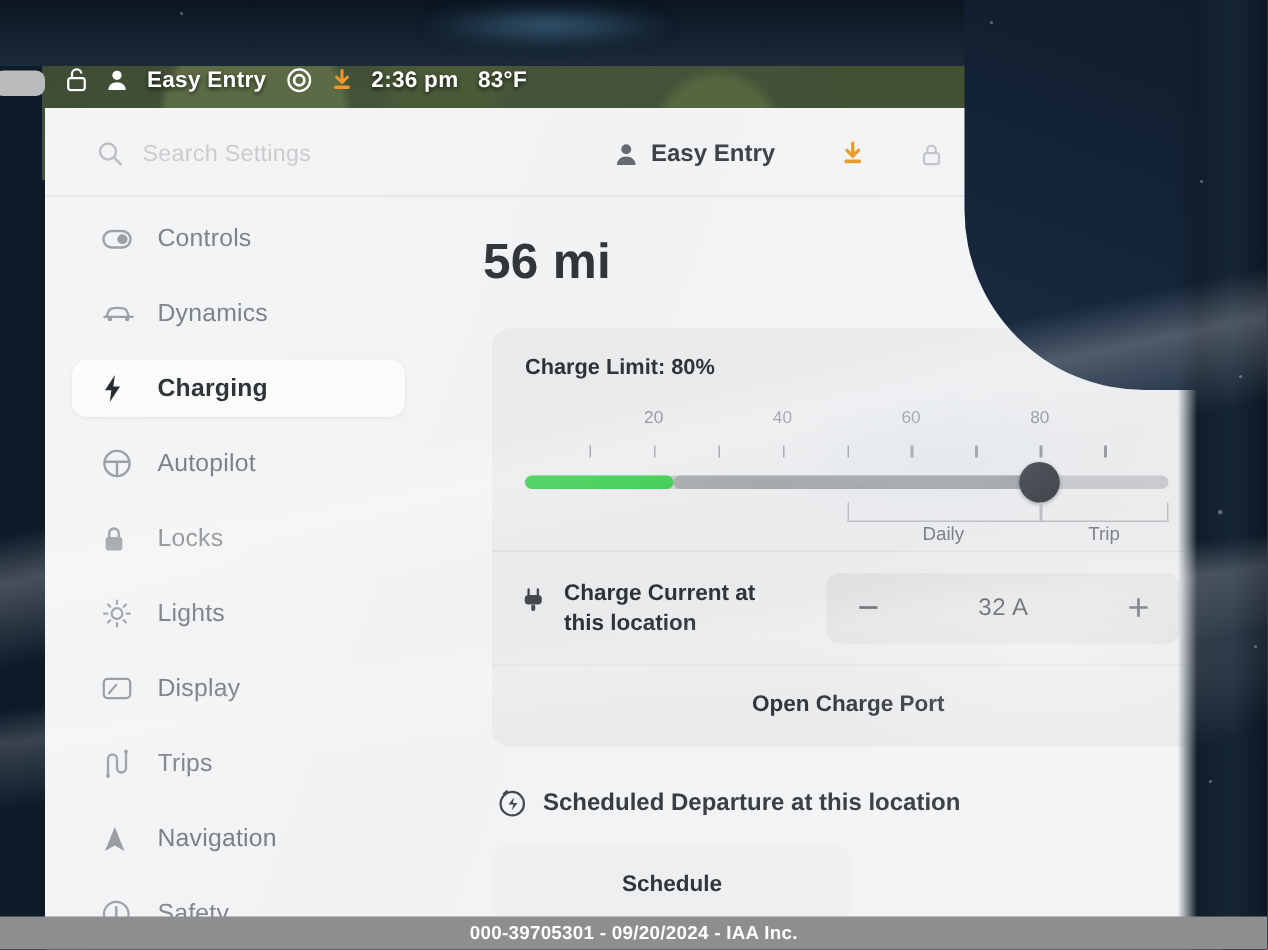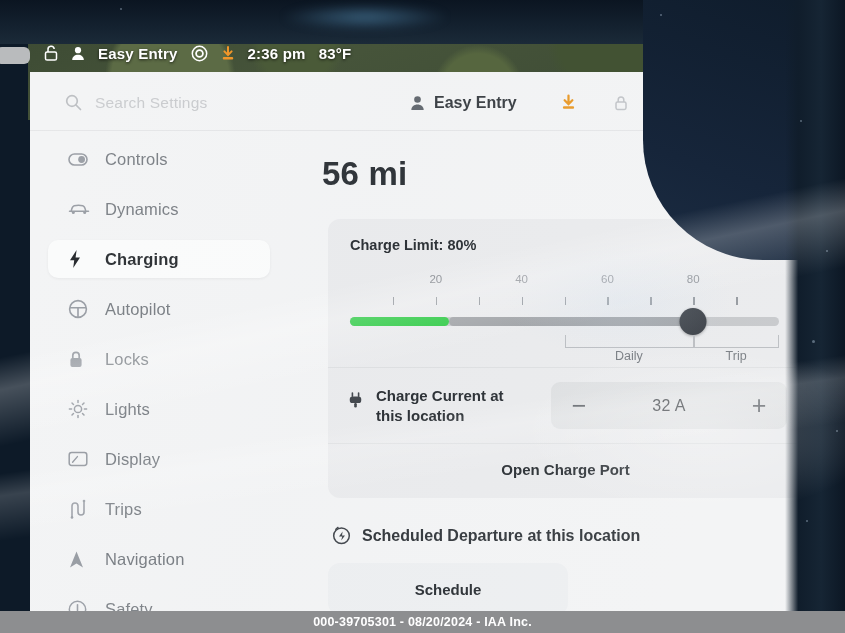--- a/index.html
+++ b/index.html
@@ -544,14 +544,14 @@
   <div class="bezel-right-curve"></div>
   <div class="bezel-right"></div>
   <div class="speck" style="left:800px; top:120px; width:2px; height:2px;"></div>
   <div class="speck" style="left:826px; top:250px; width:2px; height:2px;"></div>
   <div class="speck" style="left:812px; top:340px; width:3px; height:3px;"></div>
   <div class="speck" style="left:836px; top:430px; width:2px; height:2px;"></div>
   <div class="speck" style="left:806px; top:520px; width:2px; height:2px;"></div>
   <div class="speck" style="left:660px; top:14px; width:2px; height:2px;"></div>
   <div class="speck" style="left:120px; top:8px; width:2px; height:2px;"></div>
 
-  <div class="watermark">000-39705301 - 08/20/2024 - IAA Inc.</div>
+  <div class="watermark">000-39705301 - 09/20/2024 - IAA Inc.</div>
 </div>
 
 </body></html>

